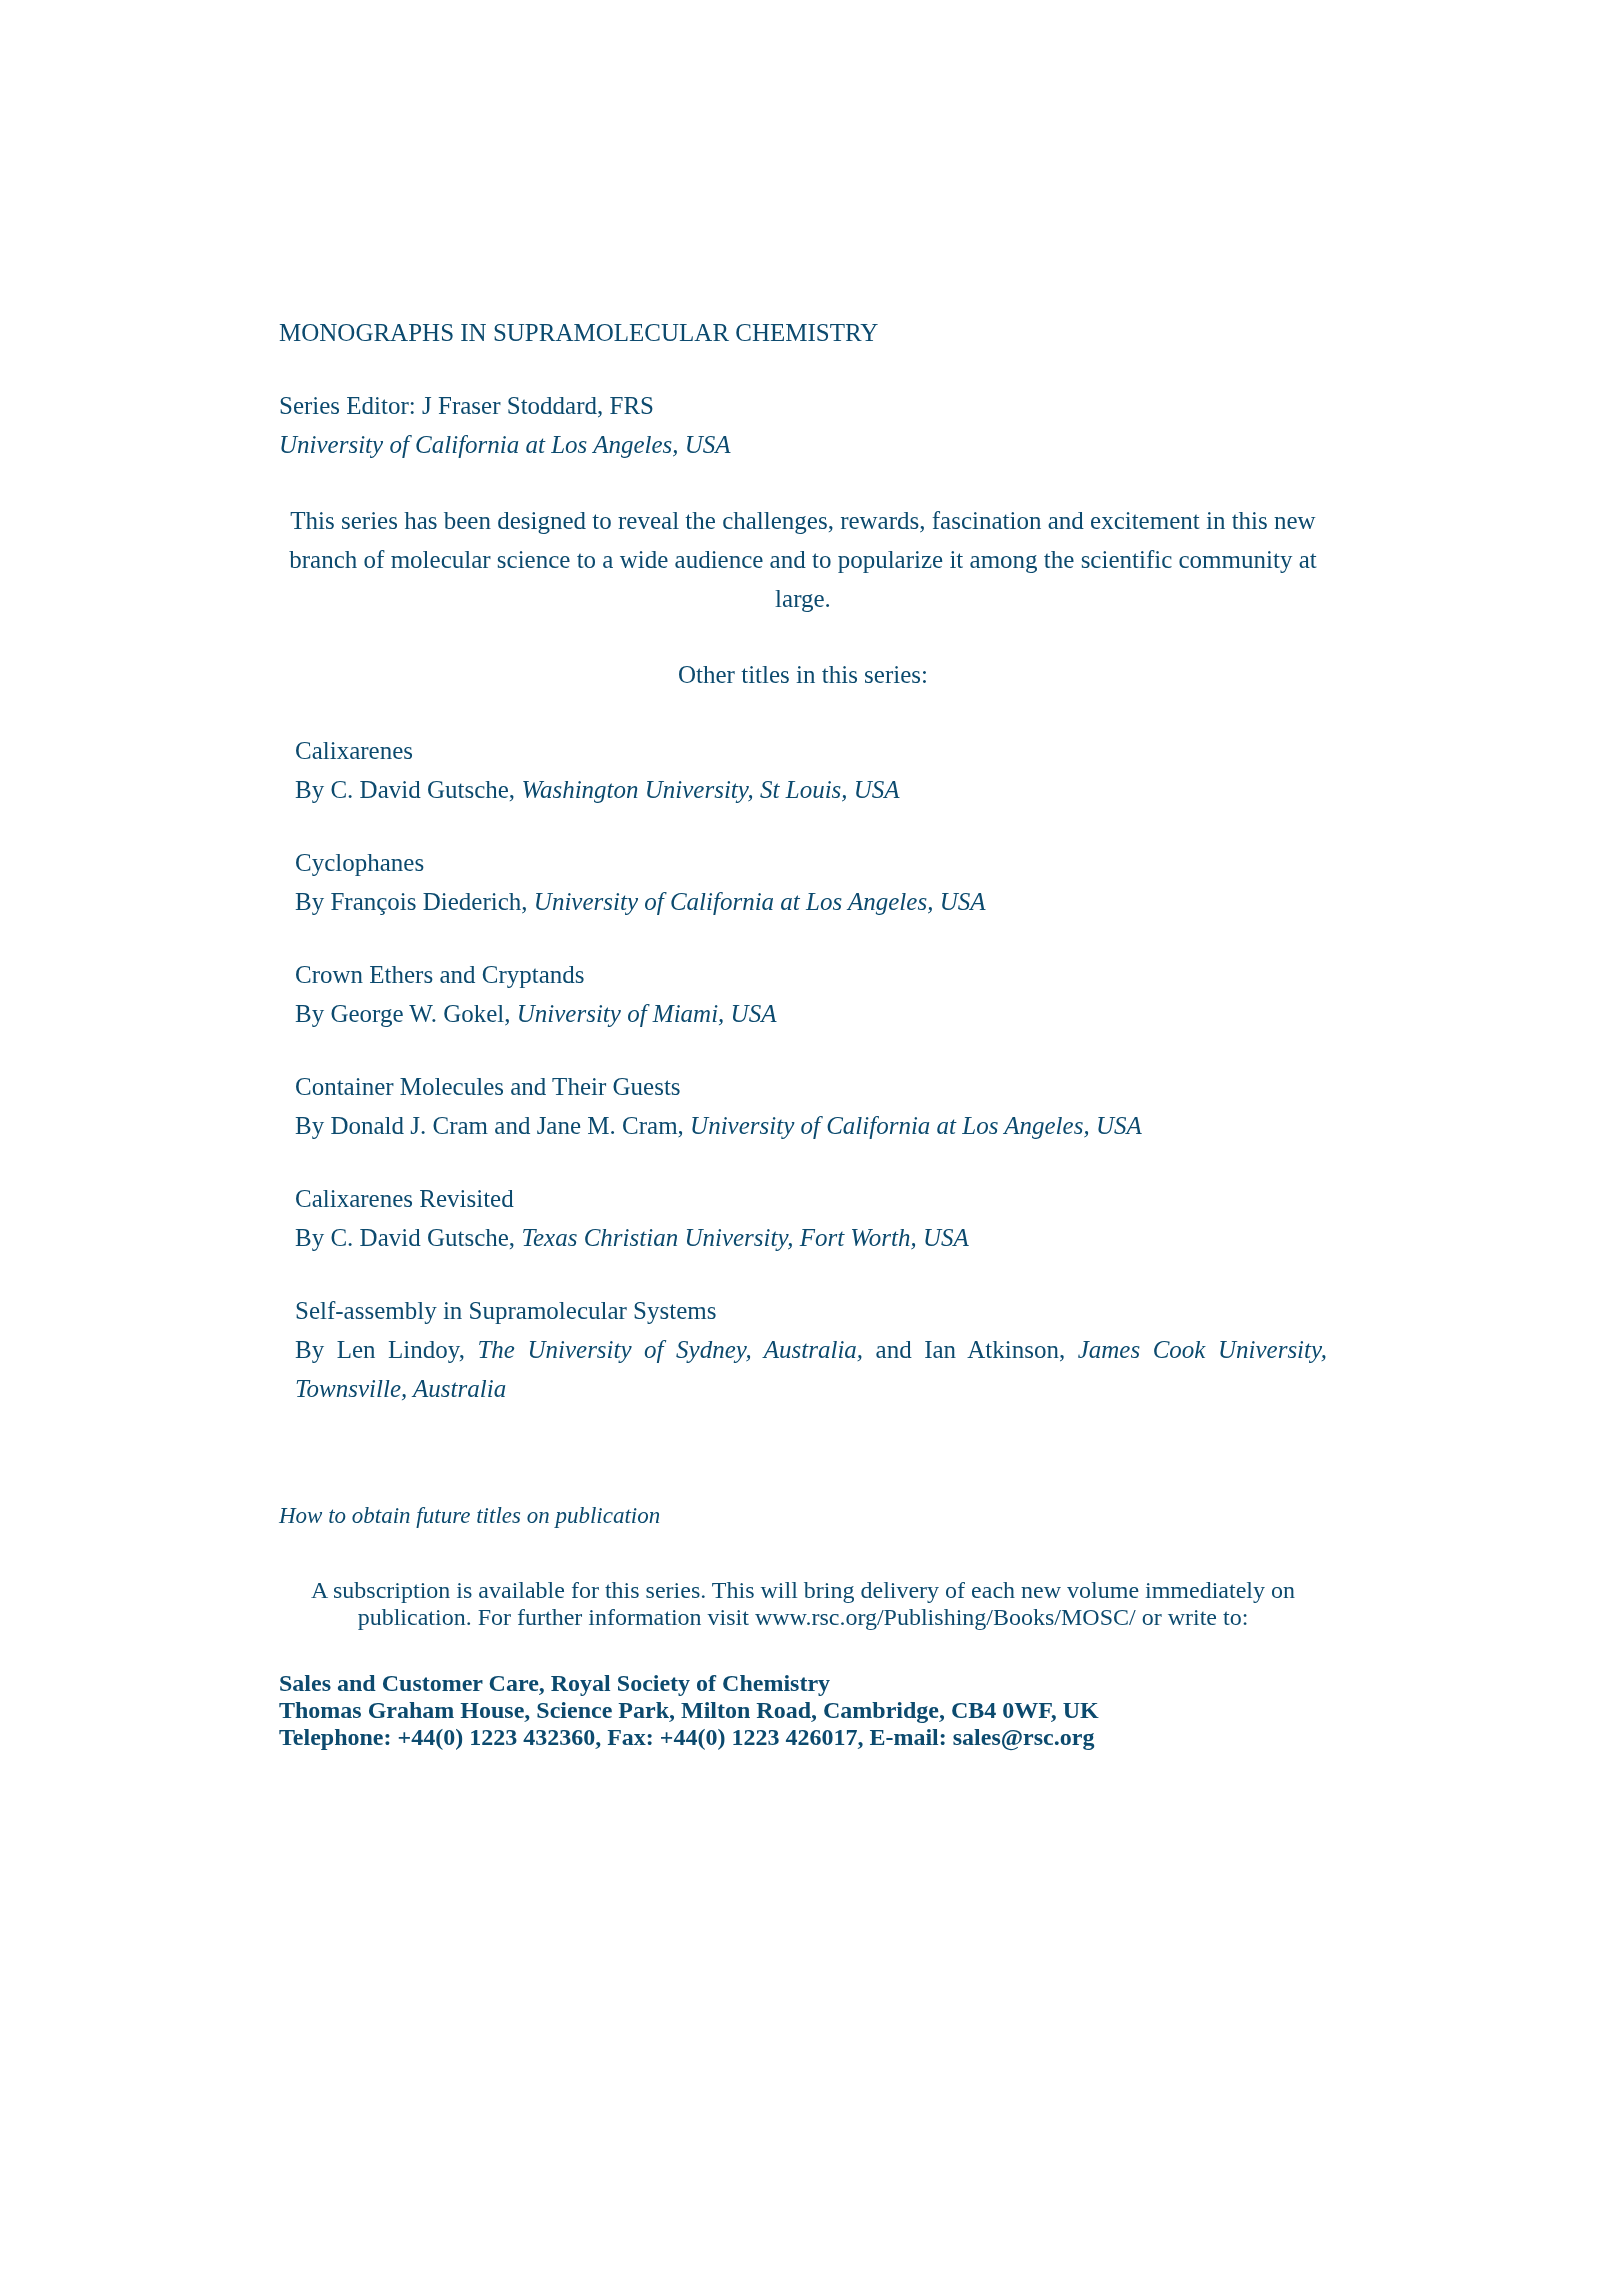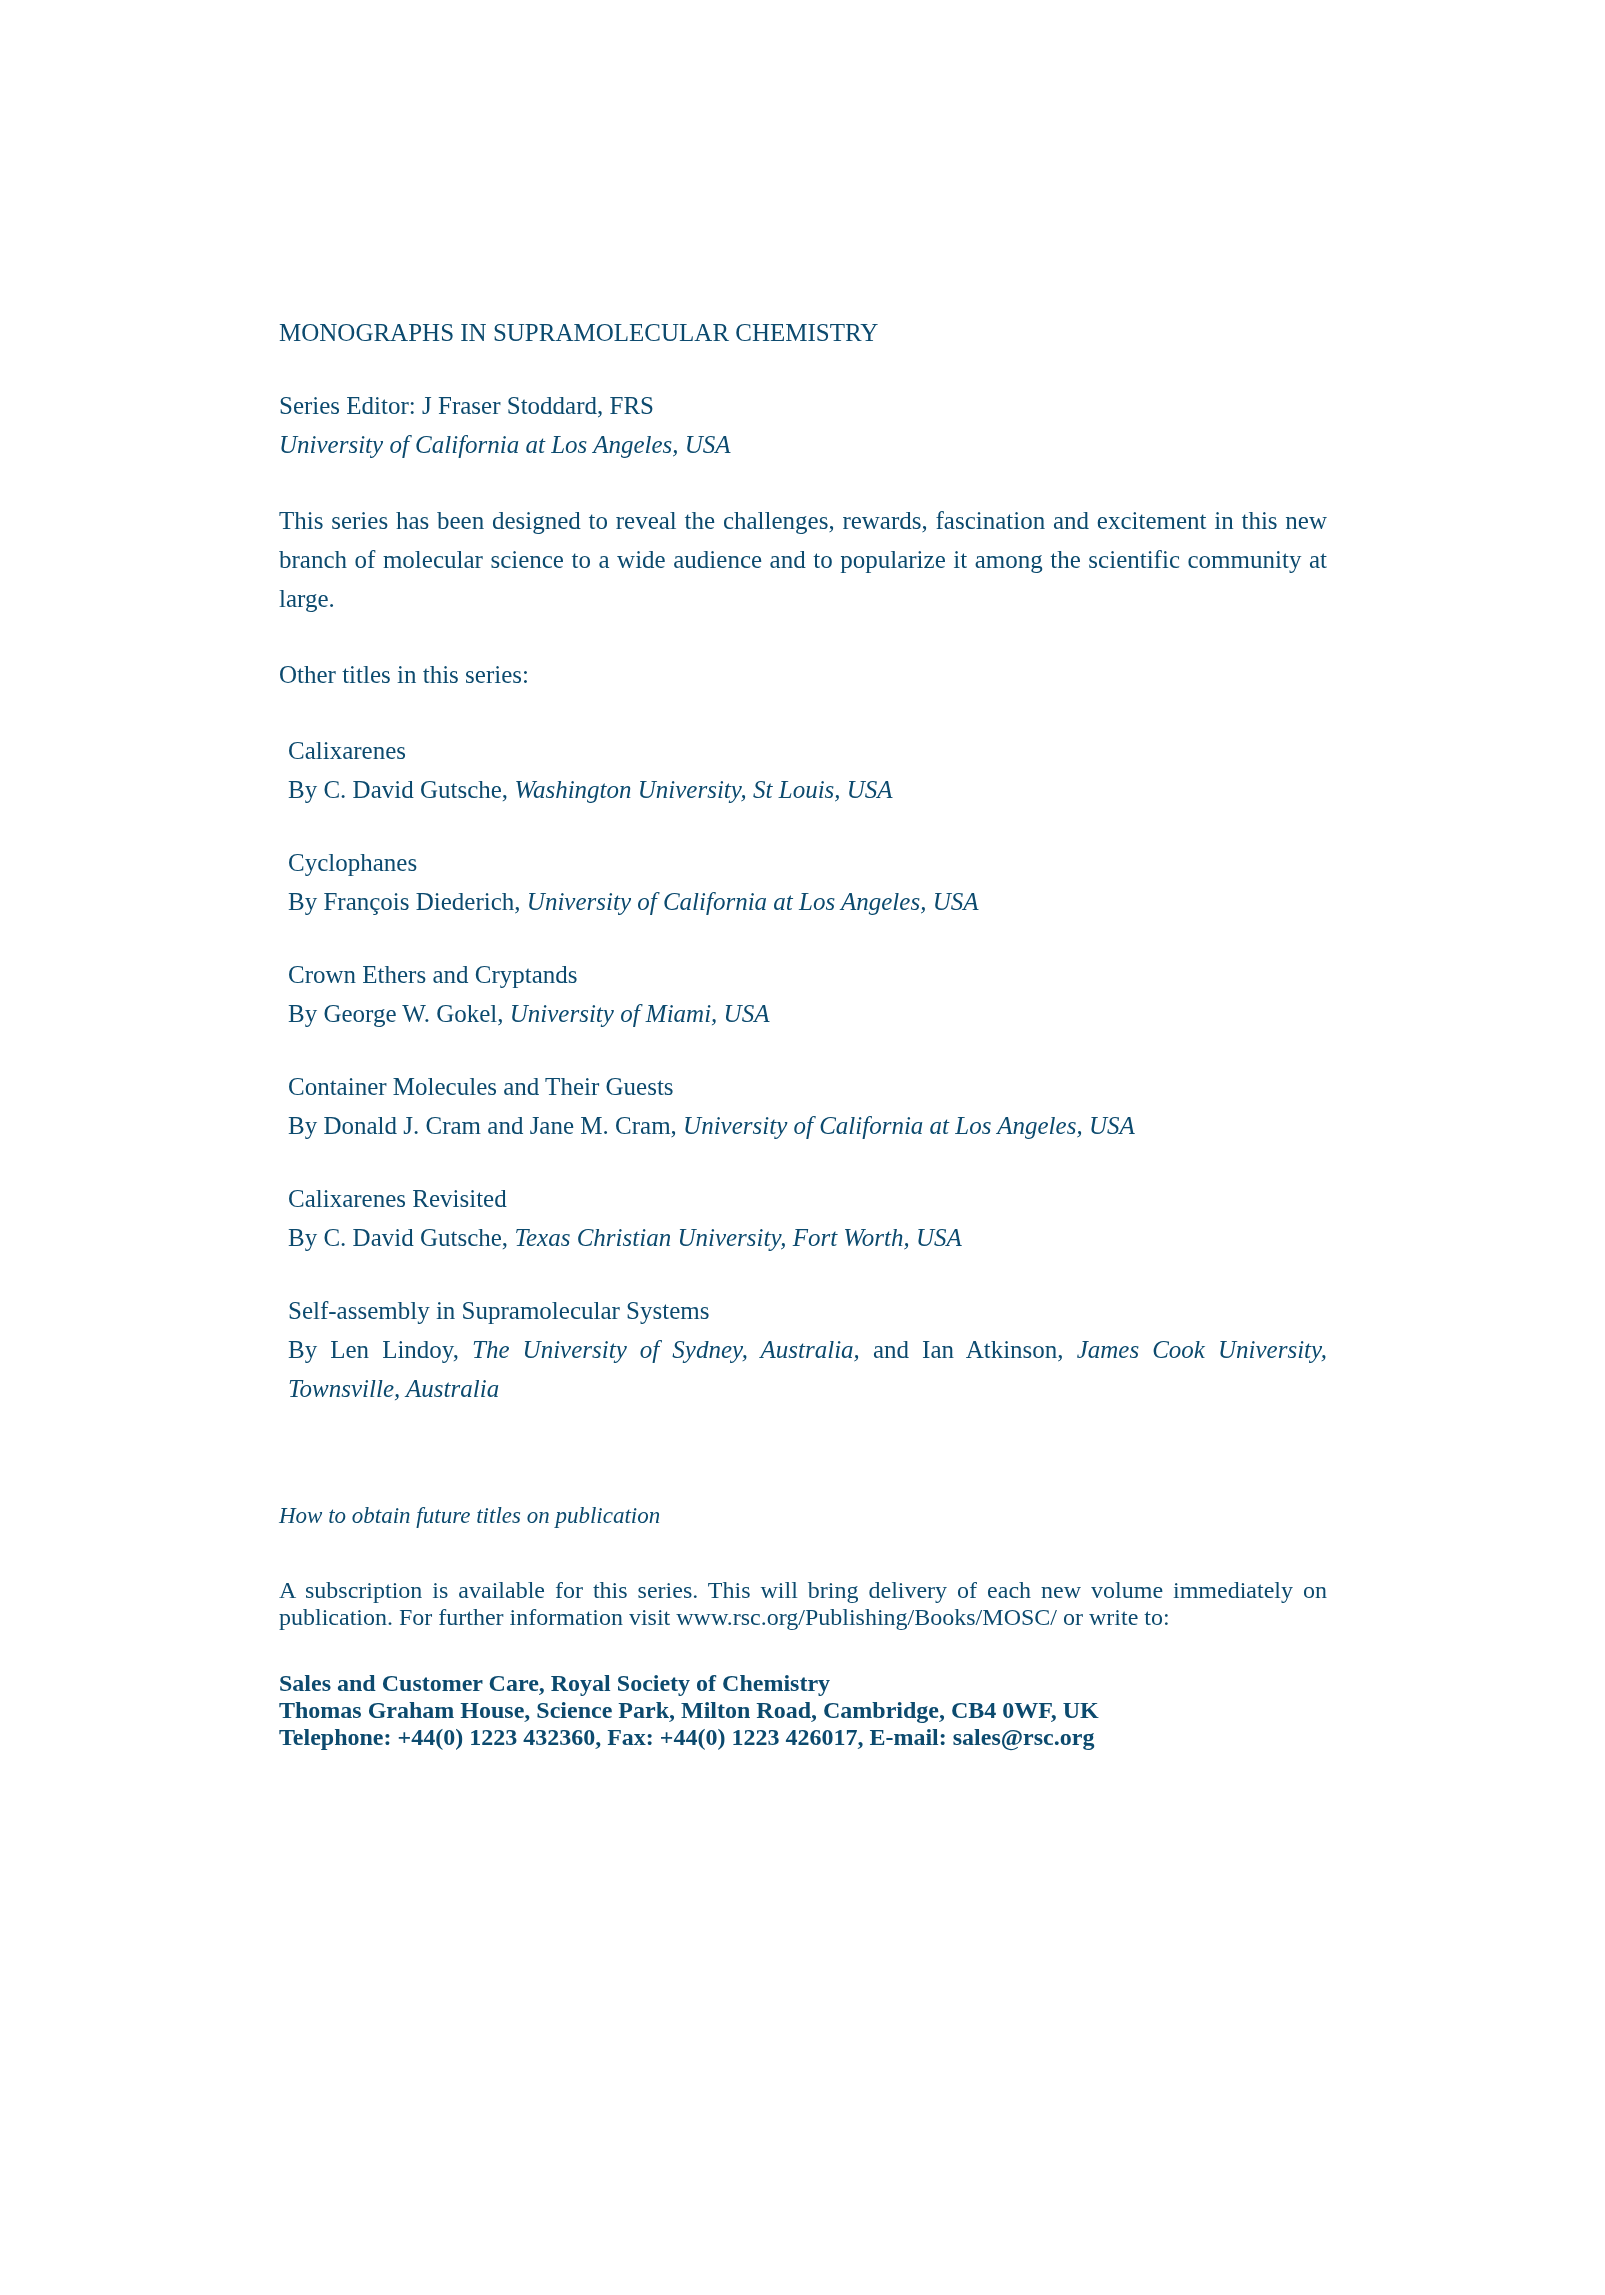--- a/index.html
+++ b/index.html
@@ -17,22 +17,22 @@
     left: 279px;
     top: 313px;
     width: 1048px;
     font-size: 25px;
     line-height: 39px;
   }
   .it { font-style: italic; }
   .just { text-align: justify; }
   .title { margin: 0 0 34px 0; }
   .editor-block { margin: 0 0 37px 0; }
-  .para { margin: 0 0 37px 0; }
-  .entry { margin: 0 0 34px 9px; }
+  .para { margin: 0 0 37px 0; text-align: center; }
+  .entry { margin: 0 0 34px 16px; }
   .entry-title { }
   .byline { }
   .how {
     margin-top: 88px;
     margin-bottom: 42px;
     font-size: 23px;
   }
   .lower {
     font-size: 24px;
     line-height: 27px;

